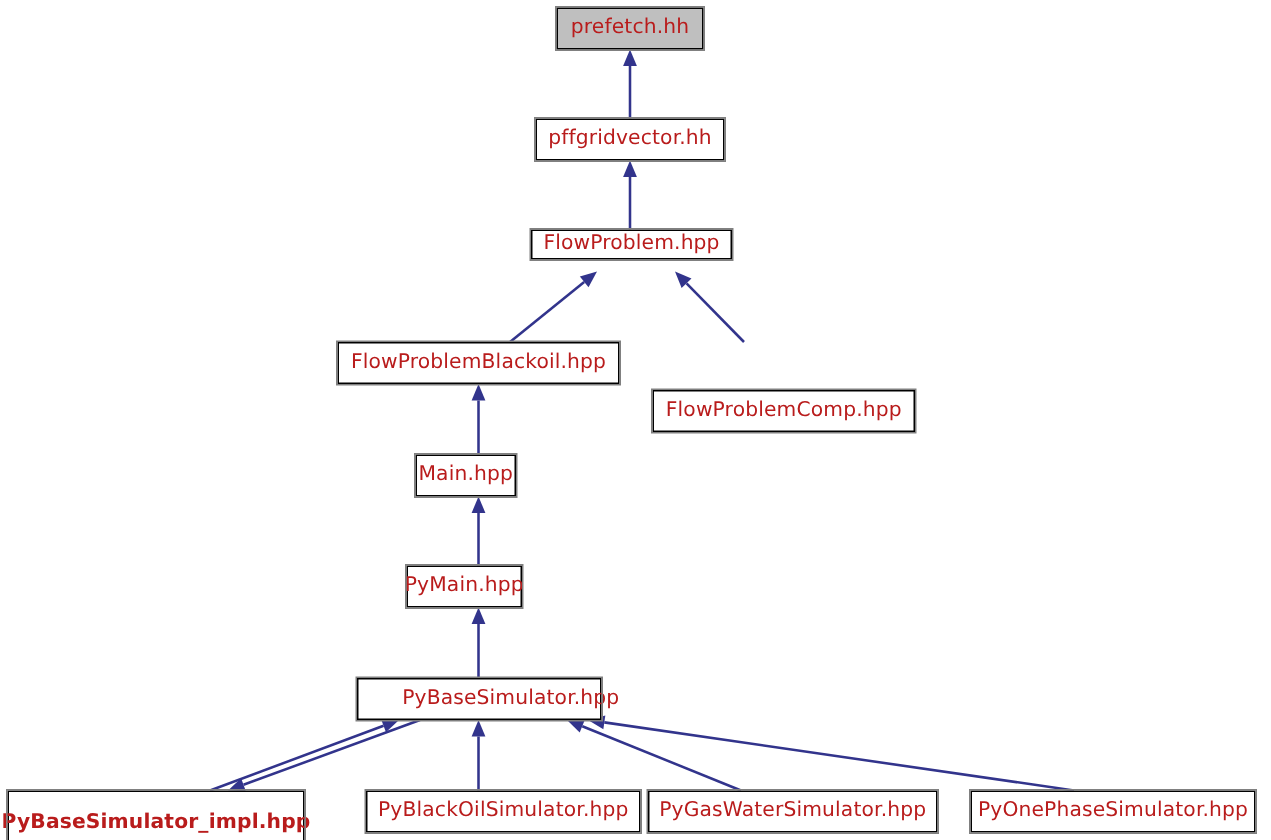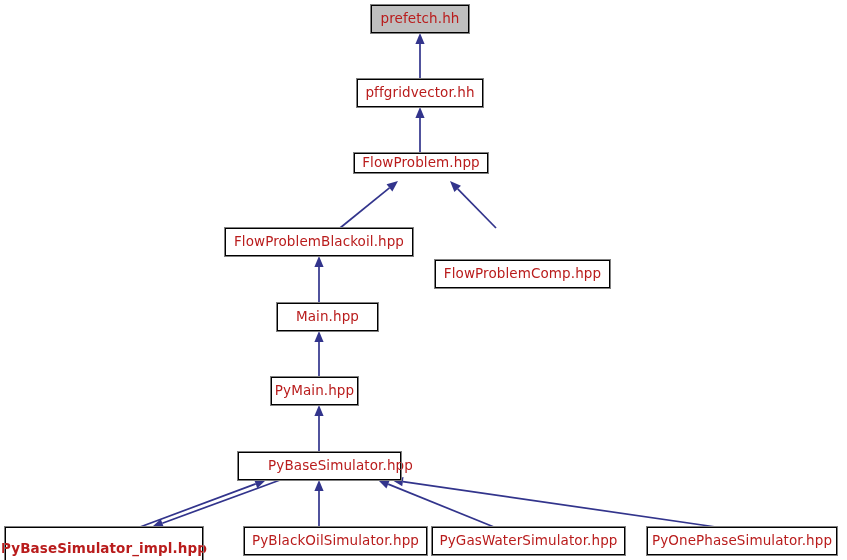--- a/index.html
+++ b/index.html
@@ -110,24 +110,24 @@
       </div>
       <div class="node" style="left: 354px; top: 153px; width: 134px; height: 20px;">
         <span class="node-label">FlowProblem.hpp</span>
       </div>
       <div class="node" style="left: 225px; top: 228px; width: 188px; height: 28px;">
         <span class="node-label">FlowProblemBlackoil.hpp</span>
       </div>
       <div class="node" style="left: 435px; top: 228px; width: 175px; height: 28px; margin-top: 32px;">
         <span class="node-label">FlowProblemComp.hpp</span>
       </div>
-      <div class="node" style="left: 277px; top: 303px; width: 101px; height: 28px;">
+      <div class="node" style="left: 277px; top: 303px; width: 67px; height: 28px;">
         <span class="node-label">Main.hpp</span>
       </div>
-      <div class="node" style="left: 271px; top: 377px; width: 87px; height: 28px;">
+      <div class="node" style="left: 271px; top: 377px; width: 77px; height: 28px;">
         <span class="node-label">PyMain.hpp</span>
       </div>
       <div class="node" style="left: 238px; top: 452px; width: 163px; height: 28px; padding-left: 42px;">
         <span class="node-label">PyBaseSimulator.hpp</span>
       </div>
       <div class="node" style="left: 5px; top: 527px; width: 198px; height: 44px; font-weight: bold;">
         <span class="node-label">PyBaseSimulator_impl.hpp</span>
       </div>
       <div class="node" style="left: 244px; top: 527px; width: 183px; height: 28px;">
         <span class="node-label">PyBlackOilSimulator.hpp</span>

